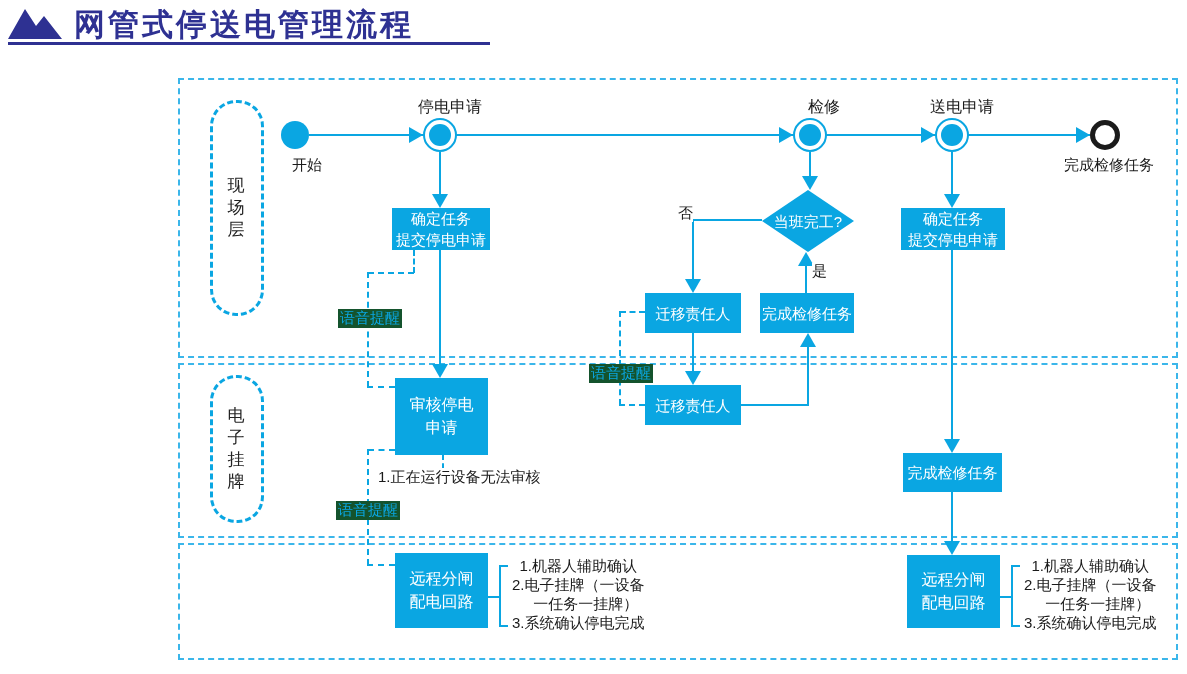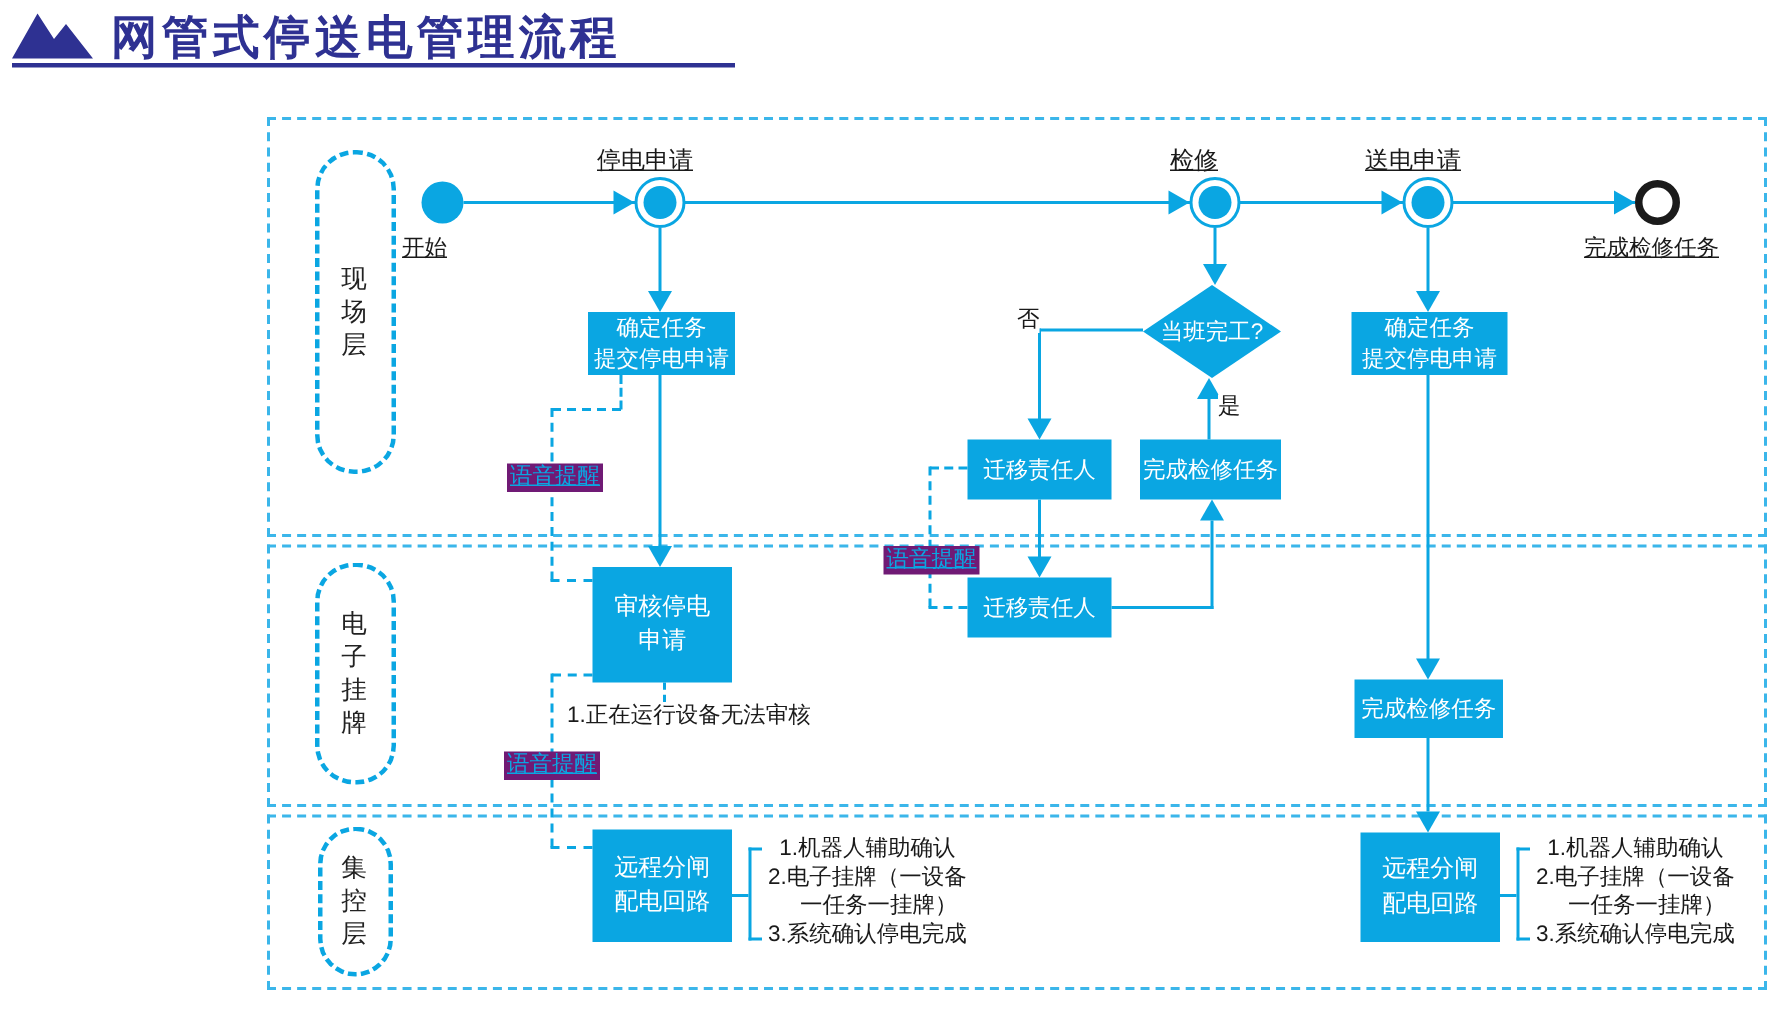--- a/index.html
+++ b/index.html
@@ -30,23 +30,23 @@
   .pbox.big{font-size:16px;}
   .diamond{clip-path:polygon(50% 0,100% 50%,50% 100%,0 50%);justify-content:center;}
   
   .ring{position:absolute;width:34px;height:34px;border:2px solid var(--accent);border-radius:50%;
         background:#fff;box-sizing:border-box;display:flex;align-items:center;justify-content:center;}
   .ring .dot{width:22px;height:22px;border-radius:50%;background:var(--accent);}
   .startdot{position:absolute;width:28px;height:28px;border-radius:50%;background:var(--accent);}
   .endring{position:absolute;width:30px;height:30px;border:5px solid #1b1b1b;border-radius:50%;
            background:#fff;box-sizing:border-box;}
   
-  .nlabel{position:absolute;color:var(--ink);font-size:16px;text-align:left;white-space:nowrap;text-decoration:underline;}
+  .nlabel{position:absolute;color:var(--ink);font-size:16px;text-align:right;white-space:nowrap;}
   .slabel{position:absolute;color:var(--ink);font-size:15px;text-align:center;white-space:nowrap;background:#fff;line-height:1.1;}
-  .voice{position:absolute;color:var(--accent);font-size:15px;white-space:nowrap;background:#701a75;line-height:1.1;padding:1px 2px;text-decoration:underline;}
+  .voice{position:absolute;color:var(--accent);font-size:15px;white-space:nowrap;background:#14532d;line-height:1.1;padding:1px 2px;}
   .note{position:absolute;color:var(--ink);font-size:15px;line-height:19px;white-space:nowrap;text-align:center;}
   .note .ind{padding-left:15px;}
   .bracket{position:absolute;border-left:2px solid var(--accent);border-top:2px solid var(--accent);
            border-bottom:2px solid var(--accent);box-sizing:border-box;}
   
   .title{position:absolute;left:74px;top:4px;font-size:31px;font-weight:bold;color:var(--title);letter-spacing:3px;white-space:nowrap;}
   .underline{position:absolute;left:8px;top:42px;width:482px;height:3px;background:var(--title);}
   .logo-shape{fill:var(--title);}
 </style>
 </head>
@@ -63,23 +63,20 @@
   <div class="lane" style="left:178px;top:78px;width:1000px;height:280px;"></div>
   <div class="lane" style="left:178px;top:363px;width:1000px;height:175px;"></div>
   <div class="lane" style="left:178px;top:543px;width:1000px;height:117px;"></div>
 
   <div class="lanelabel" style="left:210px;top:100px;width:54px;height:216px;">
     <span>现场层</span>
   </div>
   <div class="lanelabel" style="left:210px;top:375px;width:54px;height:148px;">
     <span>电子挂牌</span>
   </div>
-  <div class="lanelabel" style="left:212px;top:551px;width:50px;height:100px;">
-    <span>集控层</span>
-  </div>
 
   <div class="hl" style="left:309px;top:134px;width:781px;"></div>
   <div class="ar r" style="left:409px;top:127px;"></div>
   <div class="ar r" style="left:779px;top:127px;"></div>
   <div class="ar r" style="left:921px;top:127px;"></div>
   <div class="ar r" style="left:1076px;top:127px;"></div>
 
   <div class="vl" style="left:439px;top:152px;height:44px;"></div>
   <div class="ar d" style="left:432px;top:194px;"></div>
 

